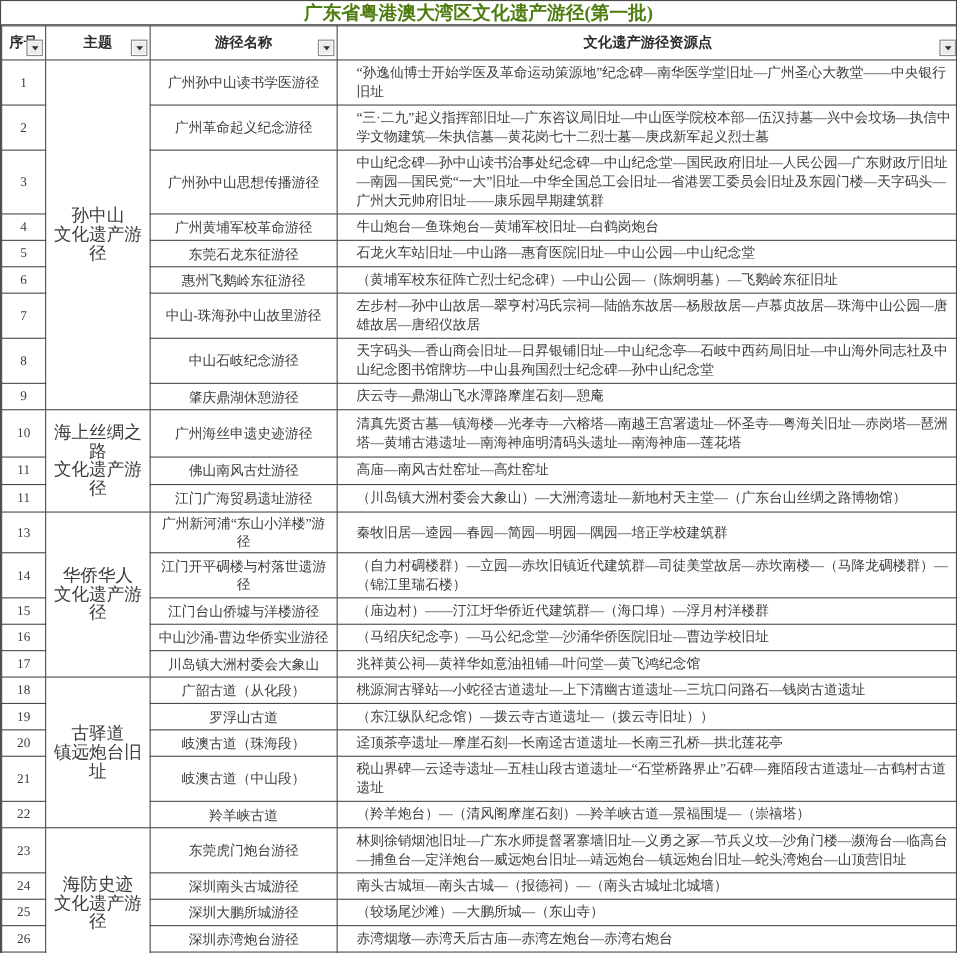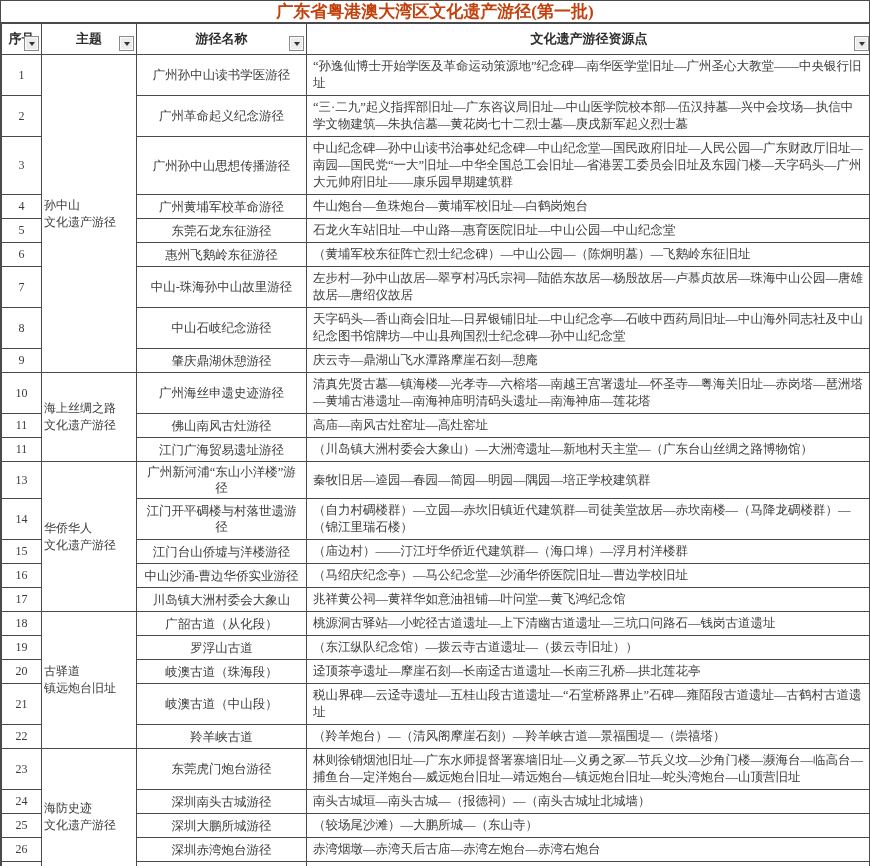--- a/index.html
+++ b/index.html
@@ -4,21 +4,21 @@
 <style>
   html,body{margin:0;padding:0;background:#fff;}
   body{
     font-family:"Liberation Serif","DejaVu Serif",serif;
     color:#3c3c3c;
     width:870px;
   }
   .sheet{width:870px;border:1px solid #4a4a4a;box-sizing:border-box;background:#fff;}
   .title{
     height:21px;line-height:21px;text-align:center;
-    font-size:17px;font-weight:bold;color:#c2410c;
+    font-size:17px;font-weight:bold;color:#4d7c0f;
     border-bottom:1px solid #4a4a4a;white-space:nowrap;overflow:hidden;
   }
   table{border-collapse:collapse;table-layout:fixed;width:870px;}
   col.no{width:40px;} col.theme{width:95px;} col.name{width:170px;} col.points{width:565px;}
   th,td{
     border:1px solid #4a4a4a;
     font-weight:normal;
     vertical-align:middle;
     box-sizing:border-box;
     overflow:hidden;
@@ -38,28 +38,28 @@
     cursor:pointer;
   }
   .filter-btn .arrow{
     width:0;height:0;margin-top:1px;
     border-left:3px solid transparent;
     border-right:3px solid transparent;
     border-top:4px solid #333;
   }
   td.c-no{text-align:center;font-size:12px;padding:2px 1px;}
   td.c-theme{
-    text-align:left;font-size:12px;line-height:17px;
+    text-align:center;font-size:16px;line-height:17px;
     white-space:pre-line;padding:12px 2px;
   }
   td.c-name{
     text-align:center;font-size:12.5px;line-height:16px;padding:2px 4px;margin-top:43px;
   }
   td.c-points{
-    text-align:left;font-size:12.5px;line-height:17px;padding:3px 6px 3px 6px;
+    text-align:left;font-size:12.5px;line-height:17px;padding:3px 6px 3px 17px;
     word-break:break-all;
   }
   tbody tr{height:23px;}
 </style>
 </head>
 <body>
 
 <div class="sheet">
   <div class="title">广东省粤港澳大湾区文化遗产游径(第一批)</div>
   <table>

